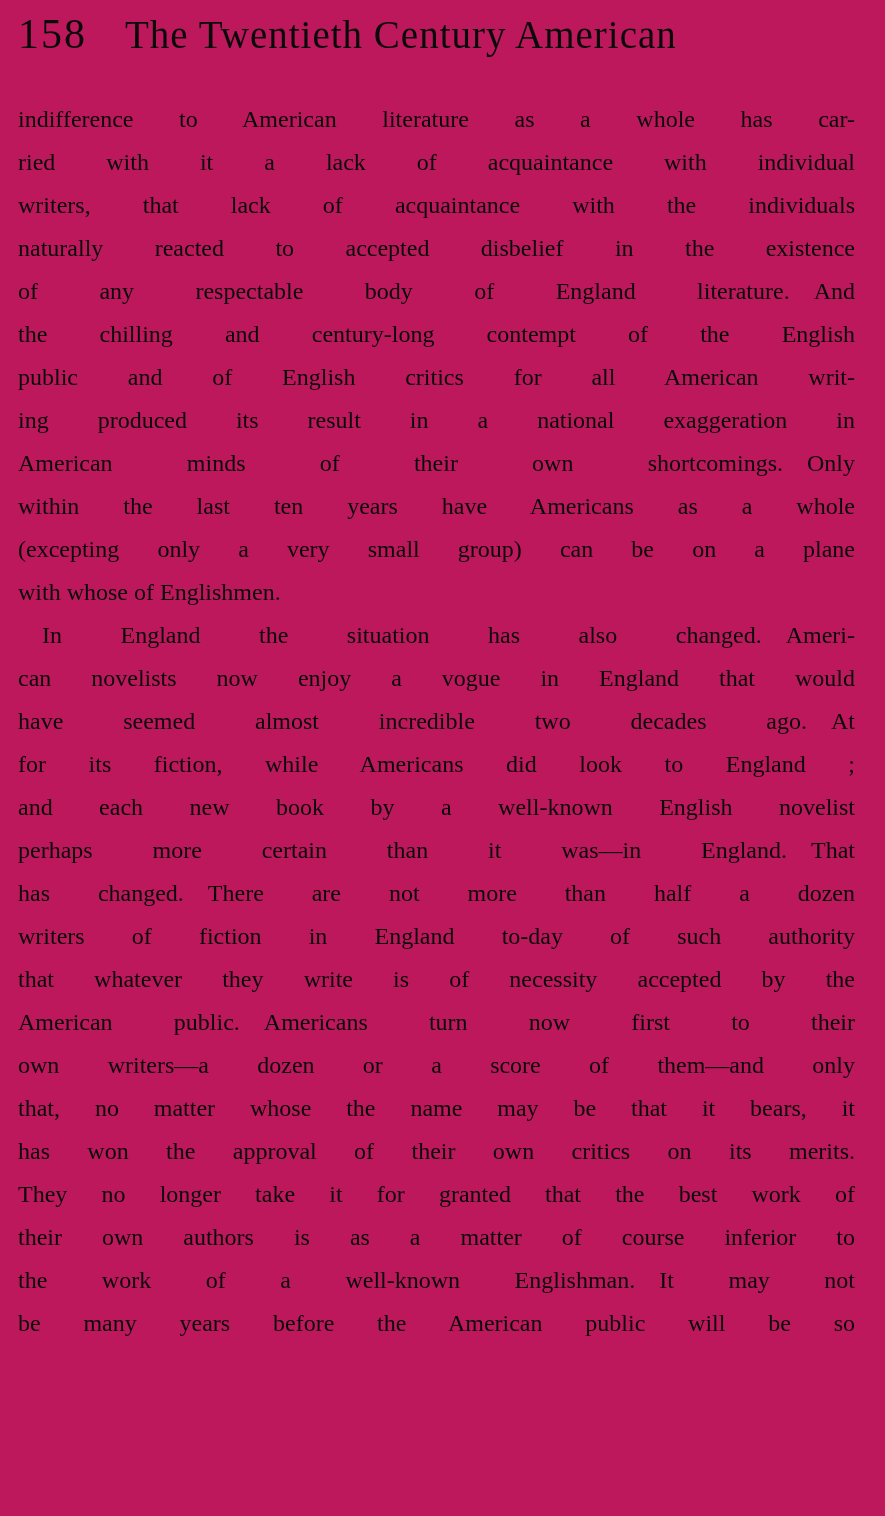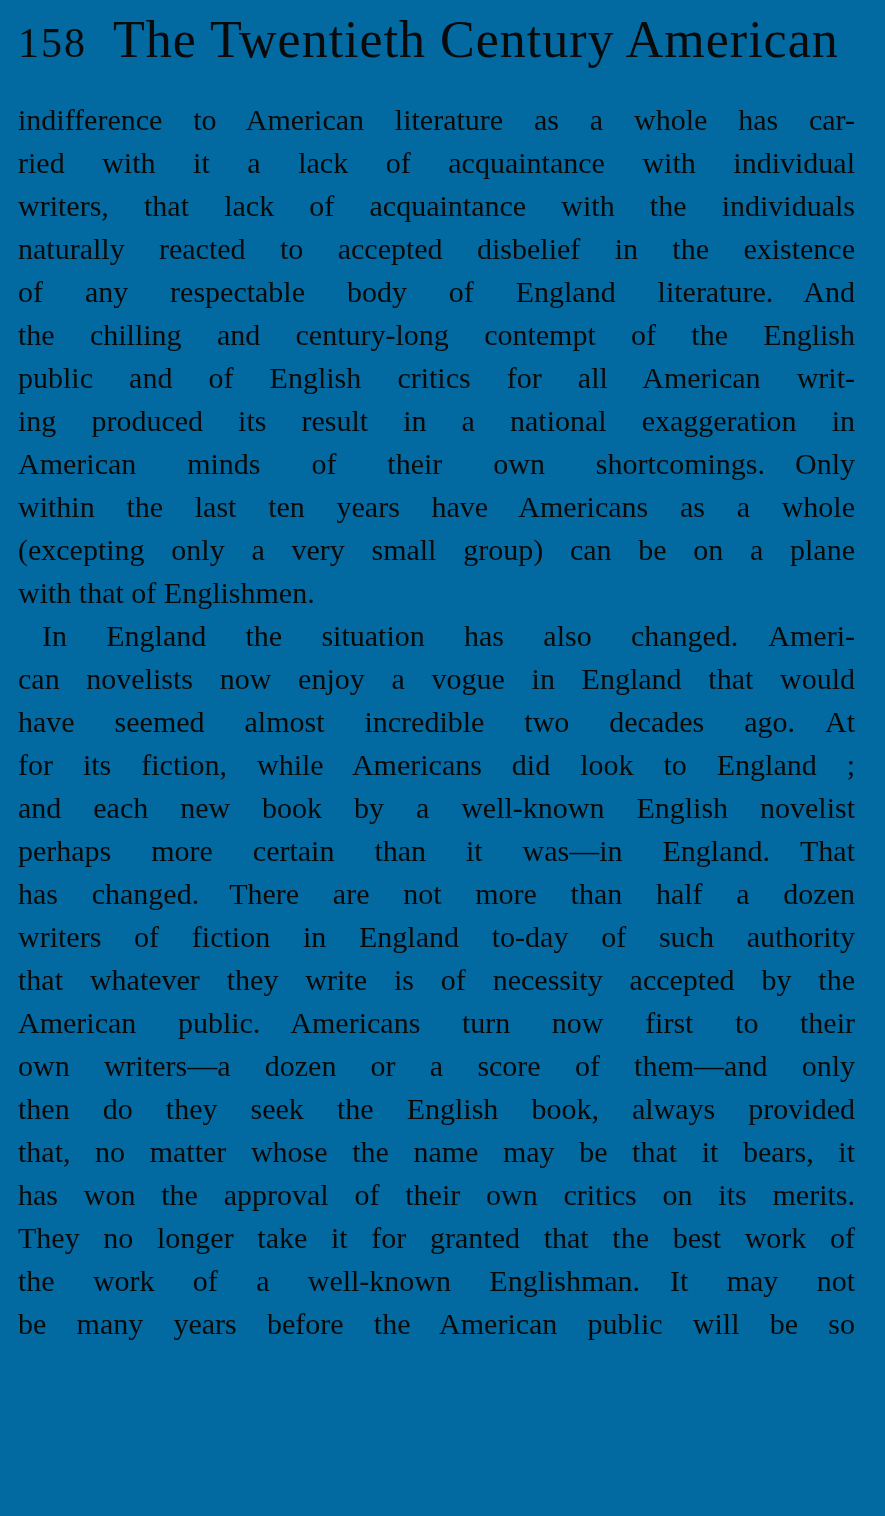--- a/index.html
+++ b/index.html
@@ -4,47 +4,47 @@
 <style>
   html, body {
     margin: 0;
     padding: 0;
     background: #ffffff;
   }
   .page {
     position: relative;
     width: 885px;
     height: 1516px;
-    background: #0369a1;
+    background: #be185d;
     box-sizing: border-box;
     padding: 10px 30px 0 18px;
     font-family: "Liberation Serif", serif;
     color: #0a0a0a;
     overflow: hidden;
   }
   .header {
     display: flex;
     align-items: baseline;
     height: 64px;
   }
   .page-number {
     font-size: 42px;
     letter-spacing: 2px;
   }
   .running-title {
-    font-size: 52px;
+    font-size: 39px;
     letter-spacing: 1px;
-    margin-left: 26px;
+    margin-left: 38px;
     white-space: nowrap;
   }
   .body-text {
     margin-top: 24px;
   }
   .line {
-    font-size: 30px;
+    font-size: 24px;
     line-height: 43px;
     height: 43px;
     text-align: justify;
     text-align-last: justify;
     text-justify: inter-word;
     white-space: normal;
   }
   .line.no-fill {
     text-align-last: left;
   }
@@ -65,32 +65,32 @@
       <div class="line">ried with it a lack of acquaintance with individual</div>
       <div class="line">writers, that lack of acquaintance with the individuals</div>
       <div class="line">naturally reacted to accepted disbelief in the existence</div>
       <div class="line">of any respectable body of England literature. And</div>
       <div class="line">the chilling and century-long contempt of the English</div>
       <div class="line">public and of English critics for all American writ-</div>
       <div class="line">ing produced its result in a national exaggeration in</div>
       <div class="line">American minds of their own shortcomings. Only</div>
       <div class="line">within the last ten years have Americans as a whole</div>
       <div class="line">(excepting only a very small group) can be on a plane</div>
-      <div class="line no-fill">with that of Englishmen.</div>
+      <div class="line no-fill">with whose of Englishmen.</div>
       <div class="line indent">In England the situation has also changed. Ameri-</div>
       <div class="line">can novelists now enjoy a vogue in England that would</div>
       <div class="line">have seemed almost incredible two decades ago. At</div>
       <div class="line">for its fiction, while Americans did look to England ;</div>
       <div class="line">and each new book by a well-known English novelist</div>
       <div class="line">perhaps more certain than it was—in England. That</div>
       <div class="line">has changed. There are not more than half a dozen</div>
       <div class="line">writers of fiction in England to-day of such authority</div>
       <div class="line">that whatever they write is of necessity accepted by the</div>
       <div class="line">American public. Americans turn now first to their</div>
       <div class="line">own writers—a dozen or a score of them—and only</div>
-      <div class="line">then do they seek the English book, always provided</div>
       <div class="line">that, no matter whose the name may be that it bears, it</div>
       <div class="line">has won the approval of their own critics on its merits.</div>
       <div class="line">They no longer take it for granted that the best work of</div>
+      <div class="line">their own authors is as a matter of course inferior to</div>
       <div class="line">the work of a well-known Englishman. It may not</div>
       <div class="line">be many years before the American public will be so</div>
     </div>
 </div>
 
 </body></html>

